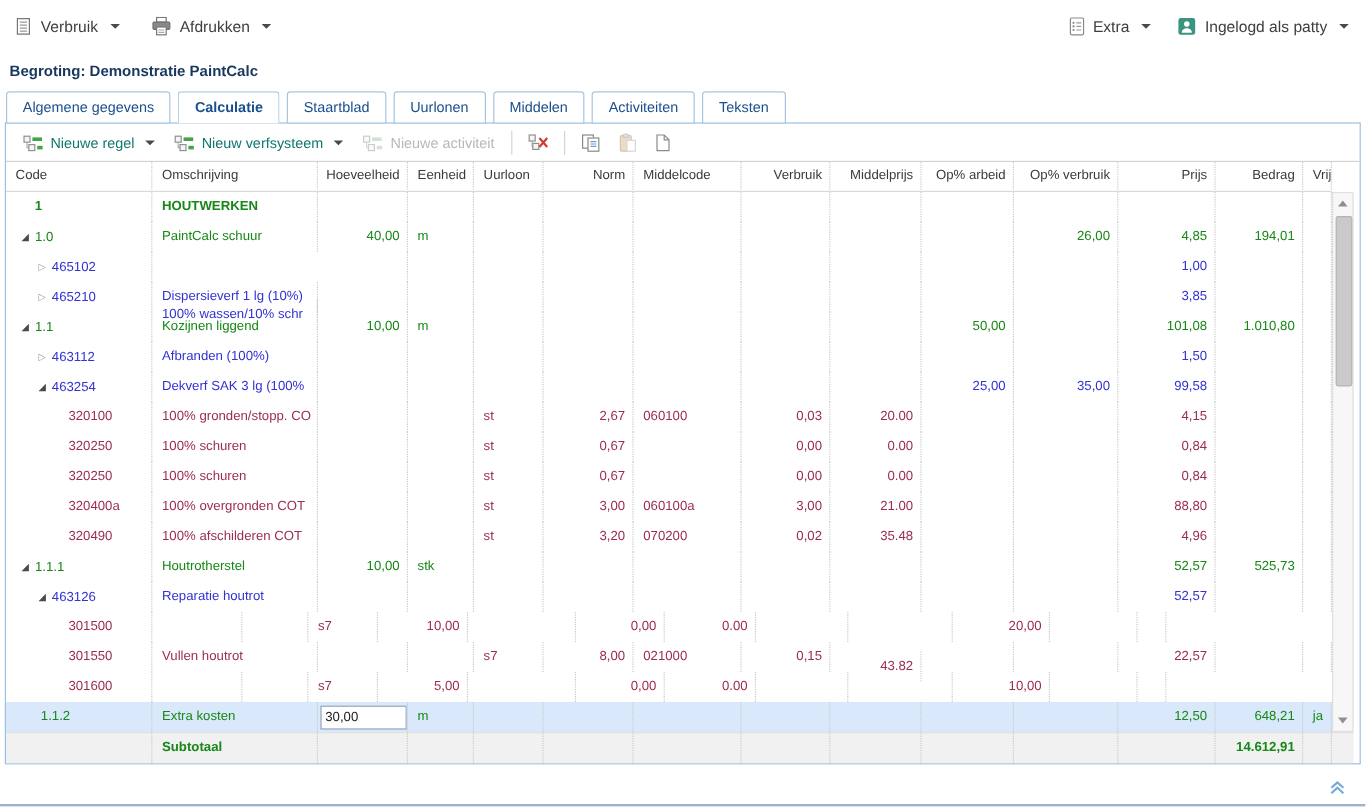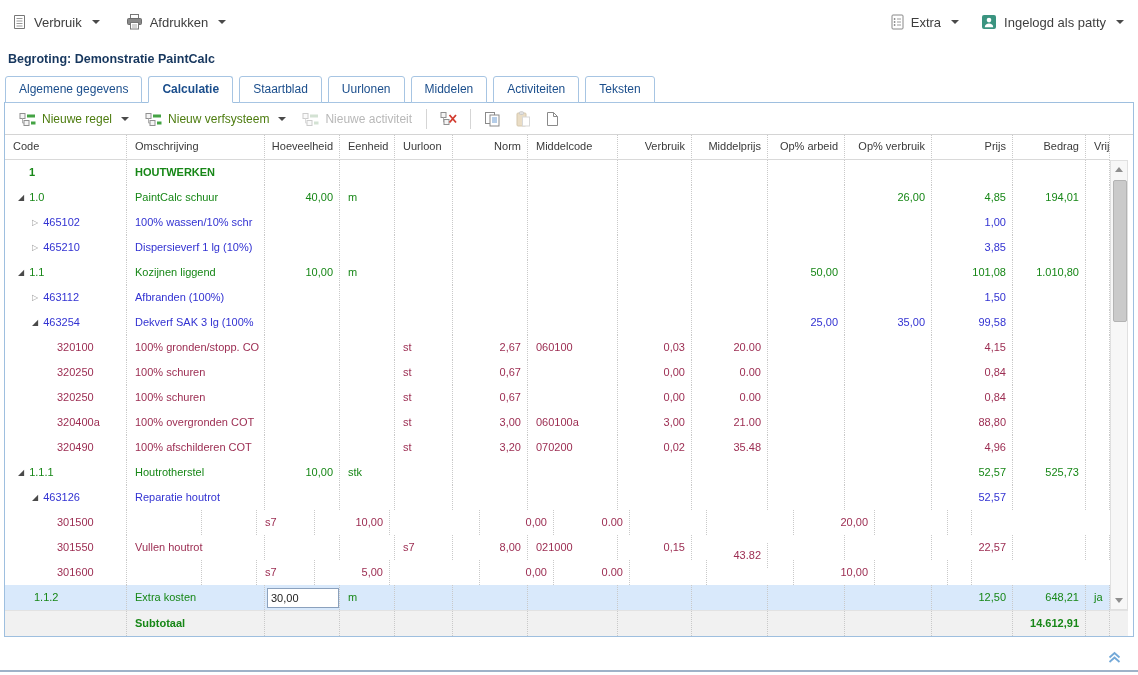--- a/index.html
+++ b/index.html
@@ -13,21 +13,21 @@
   
   .page-title{font-size:12.5px;font-weight:bold;color:var(--title_navy);padding:8px 0 10px 8px;}
   
   .tabs{display:flex;margin:0 0 -1px 5px;position:relative;z-index:2;}
   .tab{border:1px solid #a7c5e3;border-radius:3px 3px 0 0;background:#fff;padding:5px 13px 5px 13px;
        font-size:12px;color:var(--tab_text);margin-right:6px;cursor:pointer;}
   .tab.active{font-weight:bold;border-bottom-color:#fff;padding-bottom:6px;}
   
   .panel{position:relative;z-index:1;margin:0 4px;border:1px solid var(--panel_border);background:#fff;}
   .grid-toolbar{height:31px;display:flex;align-items:center;padding-left:6px;border-bottom:1px solid #d4d4d4;}
-  .tbtn{display:flex;align-items:center;gap:6px;padding:3px 8px;font-size:12px;color:#4d7c0f;cursor:pointer;}
+  .tbtn{display:flex;align-items:center;gap:6px;padding:3px 8px;font-size:12px;color:#0f766e;cursor:pointer;}
   .tbtn.disabled{color:#b8b8b8;cursor:default;}
   .tbtn.disabled svg{opacity:.45;}
   .tsep{width:1px;height:20px;background:#d5d5d5;margin:0 6px;}
   .ibtn{display:flex;align-items:center;justify-content:center;padding:3px 7px;cursor:pointer;}
   .ibtn.disabled{cursor:default;}
   
   .grid-header{display:flex;width:1105px;height:24px;border-bottom:1px solid #d9d9d9;}
   .cell{box-sizing:border-box;flex:none;height:25px;line-height:25px;overflow:hidden;white-space:nowrap;
         border-right:1px dotted #c9c9c9;font-size:11px;}
   .cell.h{height:23px;line-height:23px;color:#3a3a3a;}
@@ -238,21 +238,21 @@
             <div class="cell ar" style="width: 74px;"></div>
             <div class="cell ar" style="width: 76px;"></div>
             <div class="cell ar" style="width: 77px;"></div>
             <div class="cell ar" style="width: 87px;">26,00</div>
             <div class="cell ar" style="width: 81px;">4,85</div>
             <div class="cell ar" style="width: 73px;">194,01</div>
             <div class="cell al" style="width: 24px;"></div>
           </div>
           <div class="row r-system">
             <div class="cell al" style="width: 122px; padding-left: 27px;"><span class="tw closed">▷</span>465102</div>
-            <div class="cell al" style="width: 138px;">100% wassen/10% schr</div>
+            <div class="cell al" style="width: 138px; margin-top: 40px;">100% wassen/10% schr</div>
             <div class="cell ar" style="width: 75px;"></div>
             <div class="cell al" style="width: 55px;"></div>
             <div class="cell al" style="width: 58px;"></div>
             <div class="cell ar" style="width: 75px;"></div>
             <div class="cell al" style="width: 90px;"></div>
             <div class="cell ar" style="width: 74px;"></div>
             <div class="cell ar" style="width: 76px;"></div>
             <div class="cell ar" style="width: 77px;"></div>
             <div class="cell ar" style="width: 87px;"></div>
             <div class="cell ar" style="width: 81px;">1,00</div>

